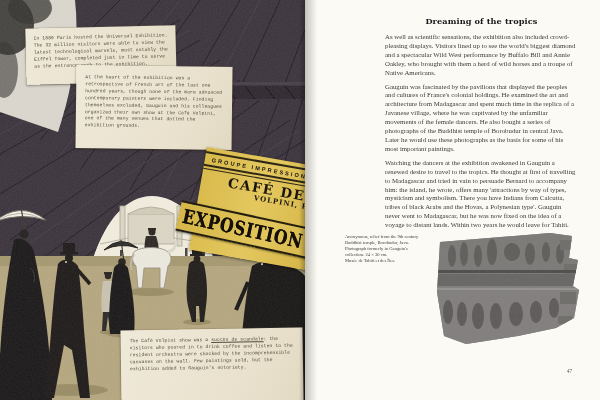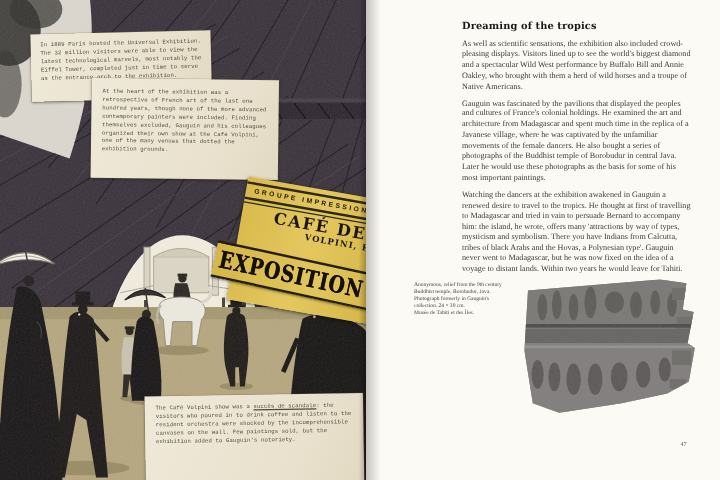--- a/index.html
+++ b/index.html
@@ -43,21 +43,21 @@
 
   
   .page-right{position:absolute;left:305px;top:0;width:295px;height:400px;background:#fbfaf5;}
   .gutter{position:absolute;left:305px;top:0;width:12px;height:400px;
           background:linear-gradient(90deg,rgba(60,50,40,.28),rgba(60,50,40,0));pointer-events:none;}
   .page-left-edge{position:absolute;left:299px;top:0;width:6px;height:400px;
           background:linear-gradient(90deg,rgba(0,0,0,0),rgba(0,0,0,.25));pointer-events:none;}
 
   .col{position:absolute;left:80px;top:16px;width:193px;color:#3c3b39;}
   .col h2{margin:0 0 7px 0;font-size:8.2px;line-height:10px;color:#181819;
-          font-family:"DejaVu Serif",serif;letter-spacing:.1px;}
+          font-family:"DejaVu Serif",serif;letter-spacing:.1px;text-align:center;}
   .col p{margin:0 0 5px 0;font-size:6.8px;line-height:8.9px;text-align:left;}
 
   .caption{position:absolute;left:40px;top:234px;width:76px;font-size:4.6px;line-height:5.9px;
           color:#45443f;white-space:pre-line;}
   .relief{position:absolute;left:127px;top:230px;width:152px;height:124px;}
   .pageno{position:absolute;left:262px;top:368px;font-size:5.2px;color:#555;}
 </style>
 </head>
 <body>
 

